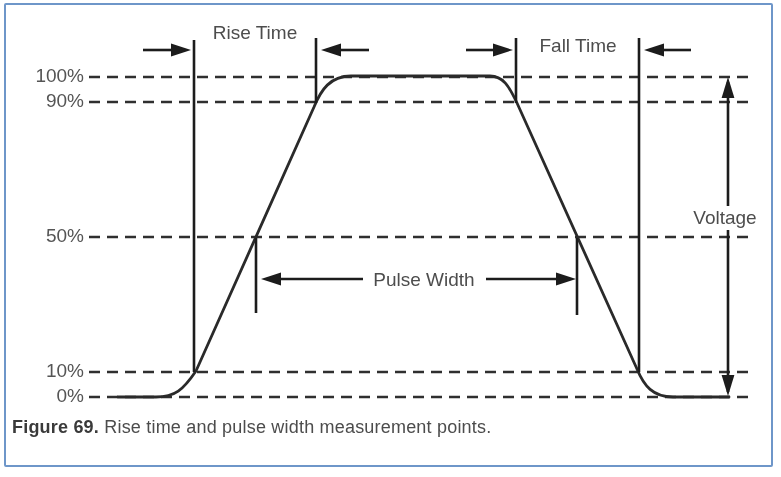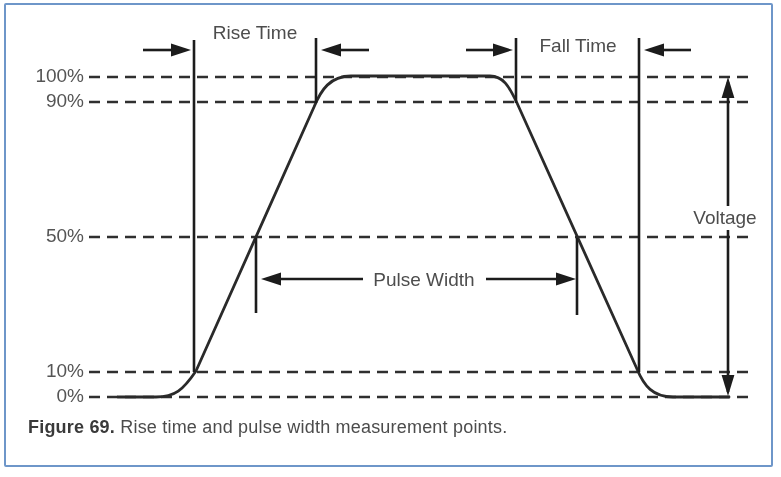--- a/index.html
+++ b/index.html
@@ -70,21 +70,21 @@
     font-size: 19px;
     fill: #555555;
   }
   .anno-label {
     font-family: "Liberation Sans", sans-serif;
     font-size: 19px;
     fill: #4d4d4d;
   }
   .caption {
     position: absolute;
-    left: 28px;
+    left: 12px;
     top: 417px;
     font-size: 18px;
     color: #4c4c4c;
     letter-spacing: 0.2px;
     white-space: nowrap;
   }
   .caption .cap-label {
     font-weight: bold;
     color: #3a3a3a;
   }

